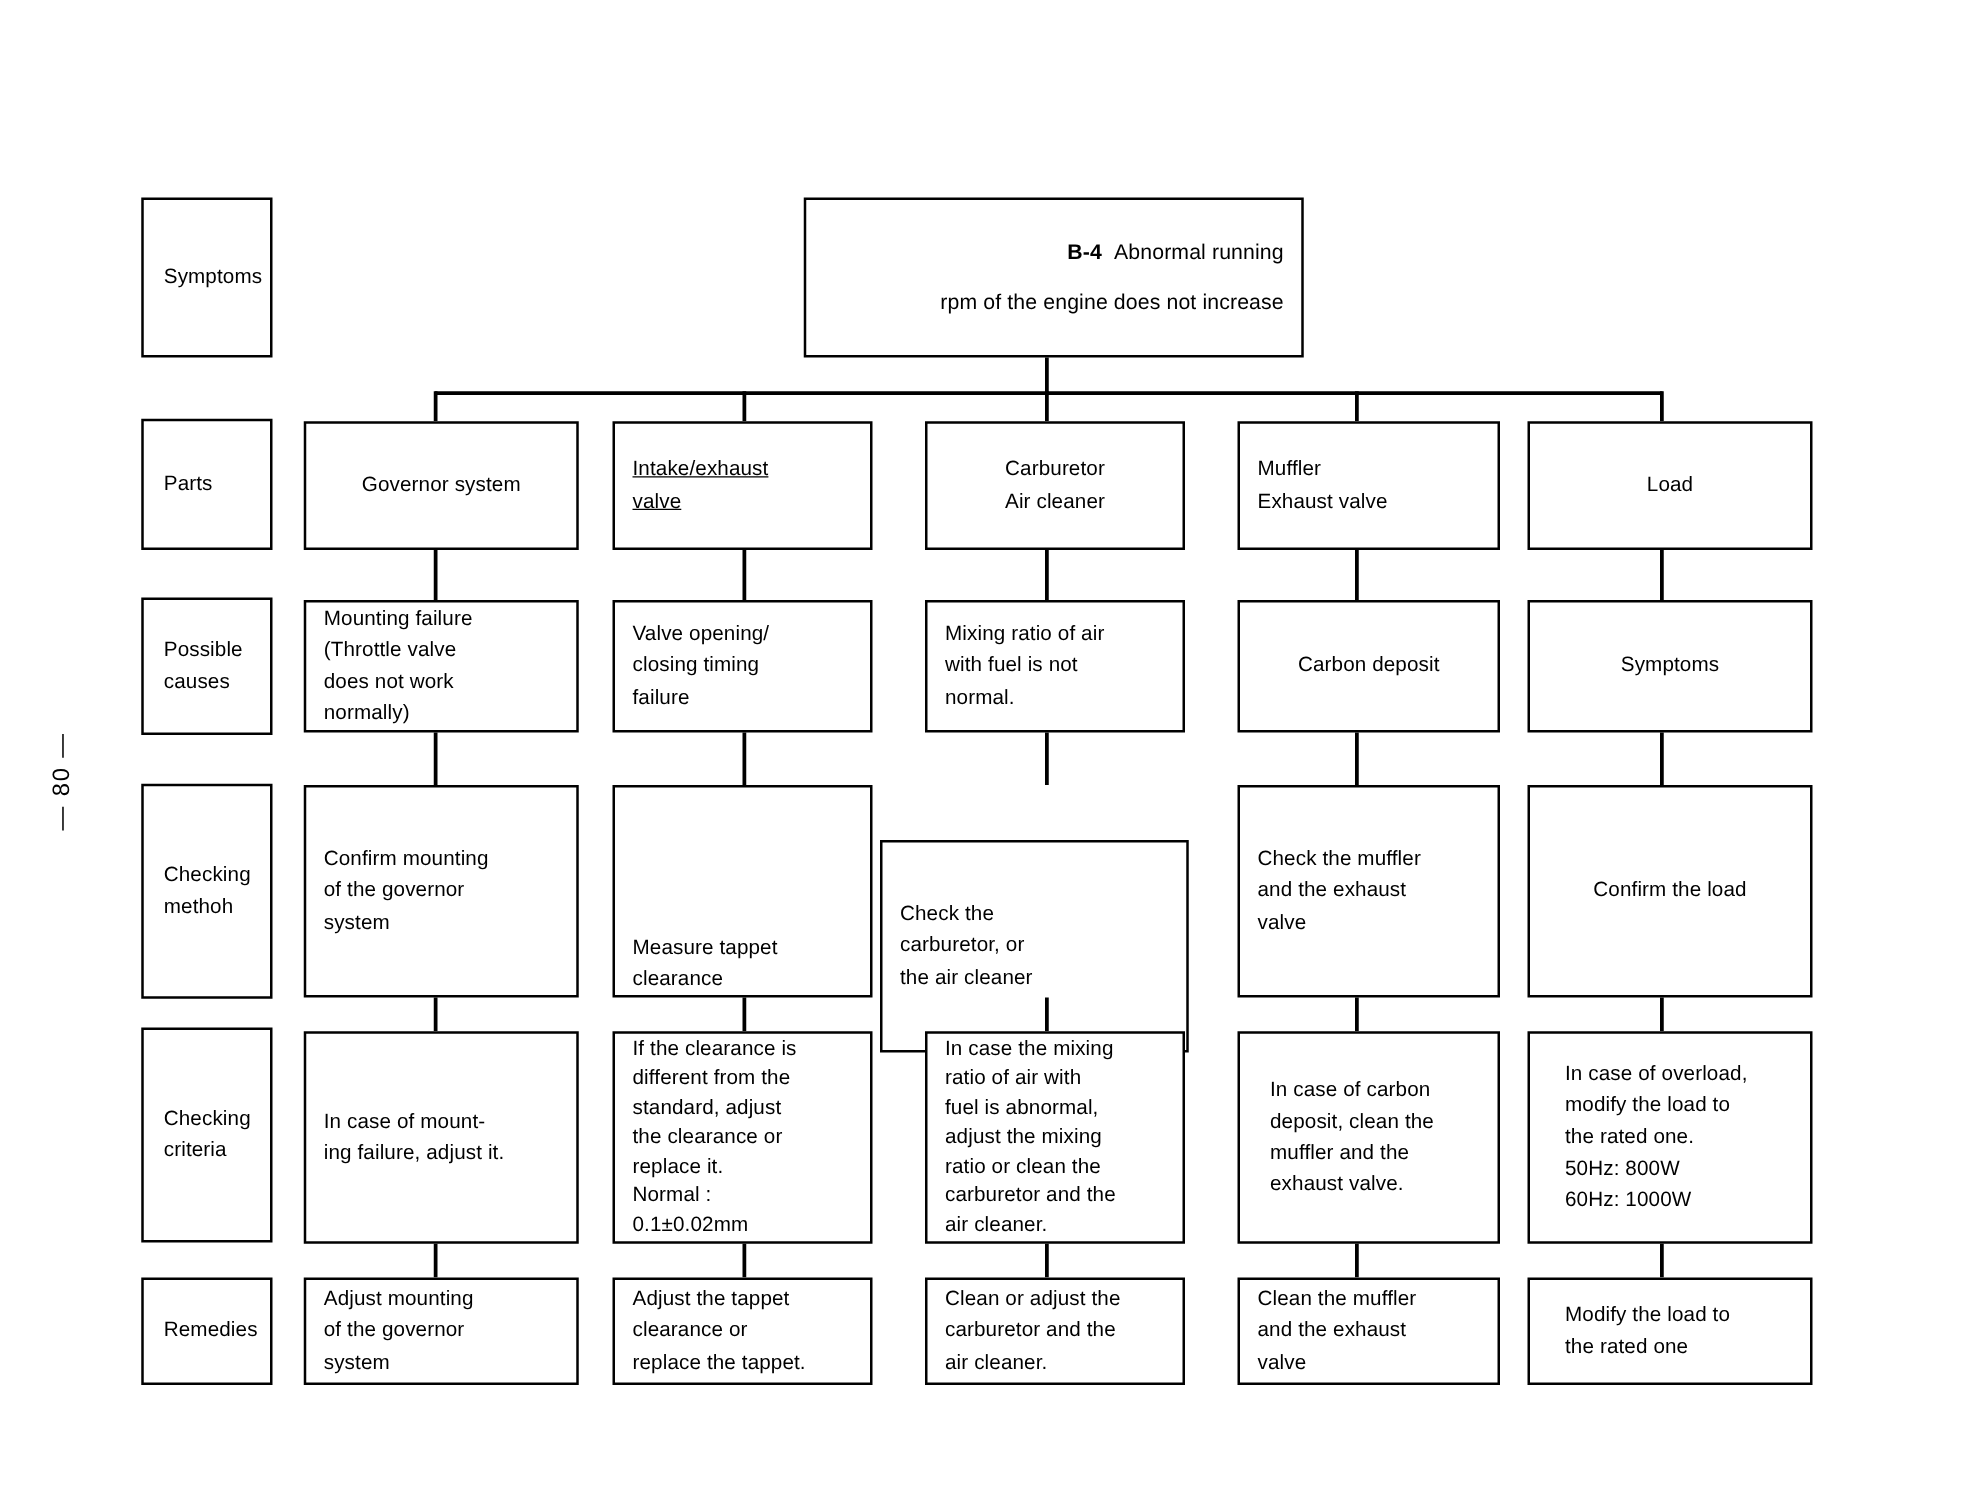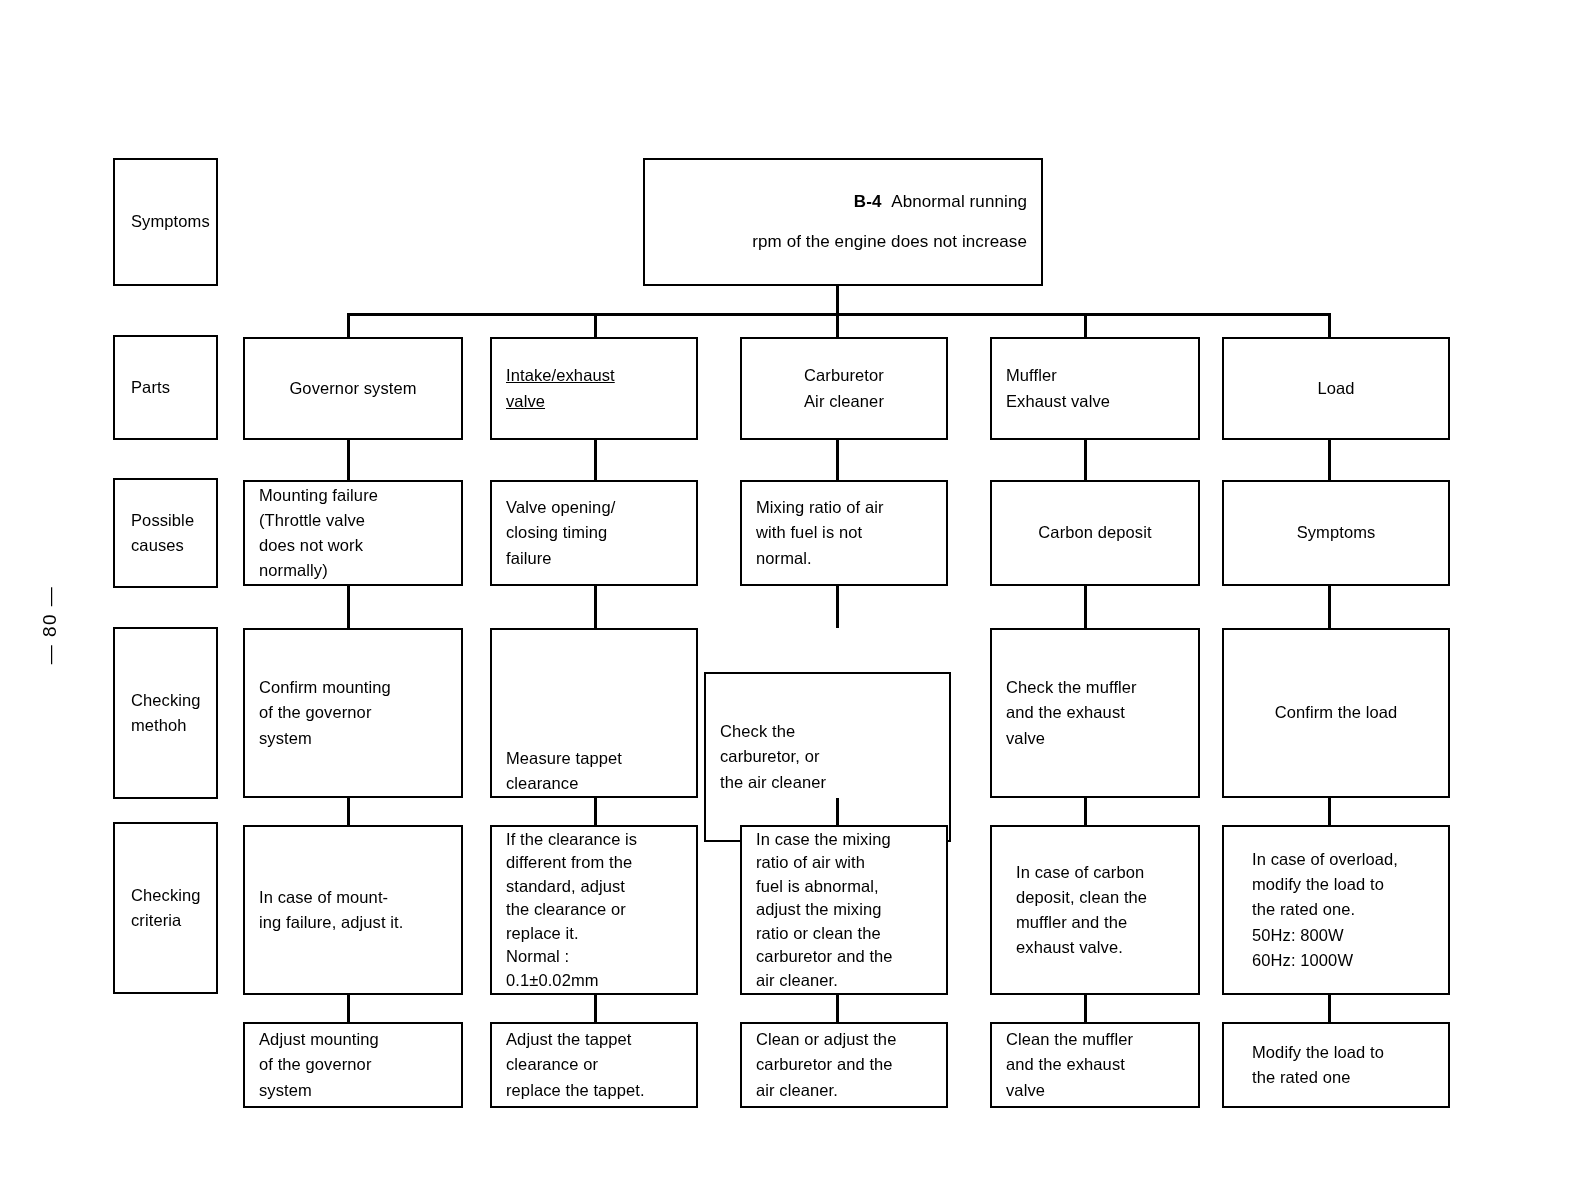--- a/index.html
+++ b/index.html
@@ -77,20 +77,23 @@
   <div class="box rowlabel c-left" style="left:113px;top:627px;width:105px;height:172px;">
     <div class="txt">Checking
 methoh</div>
   </div>
 
   <div class="box rowlabel c-left" style="left:113px;top:822px;width:105px;height:172px;">
     <div class="txt">Checking
 criteria</div>
   </div>
 
+  <div class="box rowlabel c-left" style="left:113px;top:1022px;width:105px;height:86px;">
+    <div class="txt">Remedies</div>
+  </div>
 
   <div class="box symptom" style="left:643px;top:158px;width:400px;height:128px;">
     <div class="txt"><span style="font-weight:bold;">B-4</span>&nbsp;&nbsp;<span>Abnormal running</span><br><span>rpm of the engine does not increase</span></div>
   </div>
 
   <div class="vline" style="left:836px;top:286px;height:29px;"></div>
   <div class="hline" style="left:348px;top:313px;width:982px;"></div>
 
   <div class="vline" style="left:347px;top:313px;height:24px;"></div>
   <div class="vline" style="left:594px;top:313px;height:24px;"></div>

